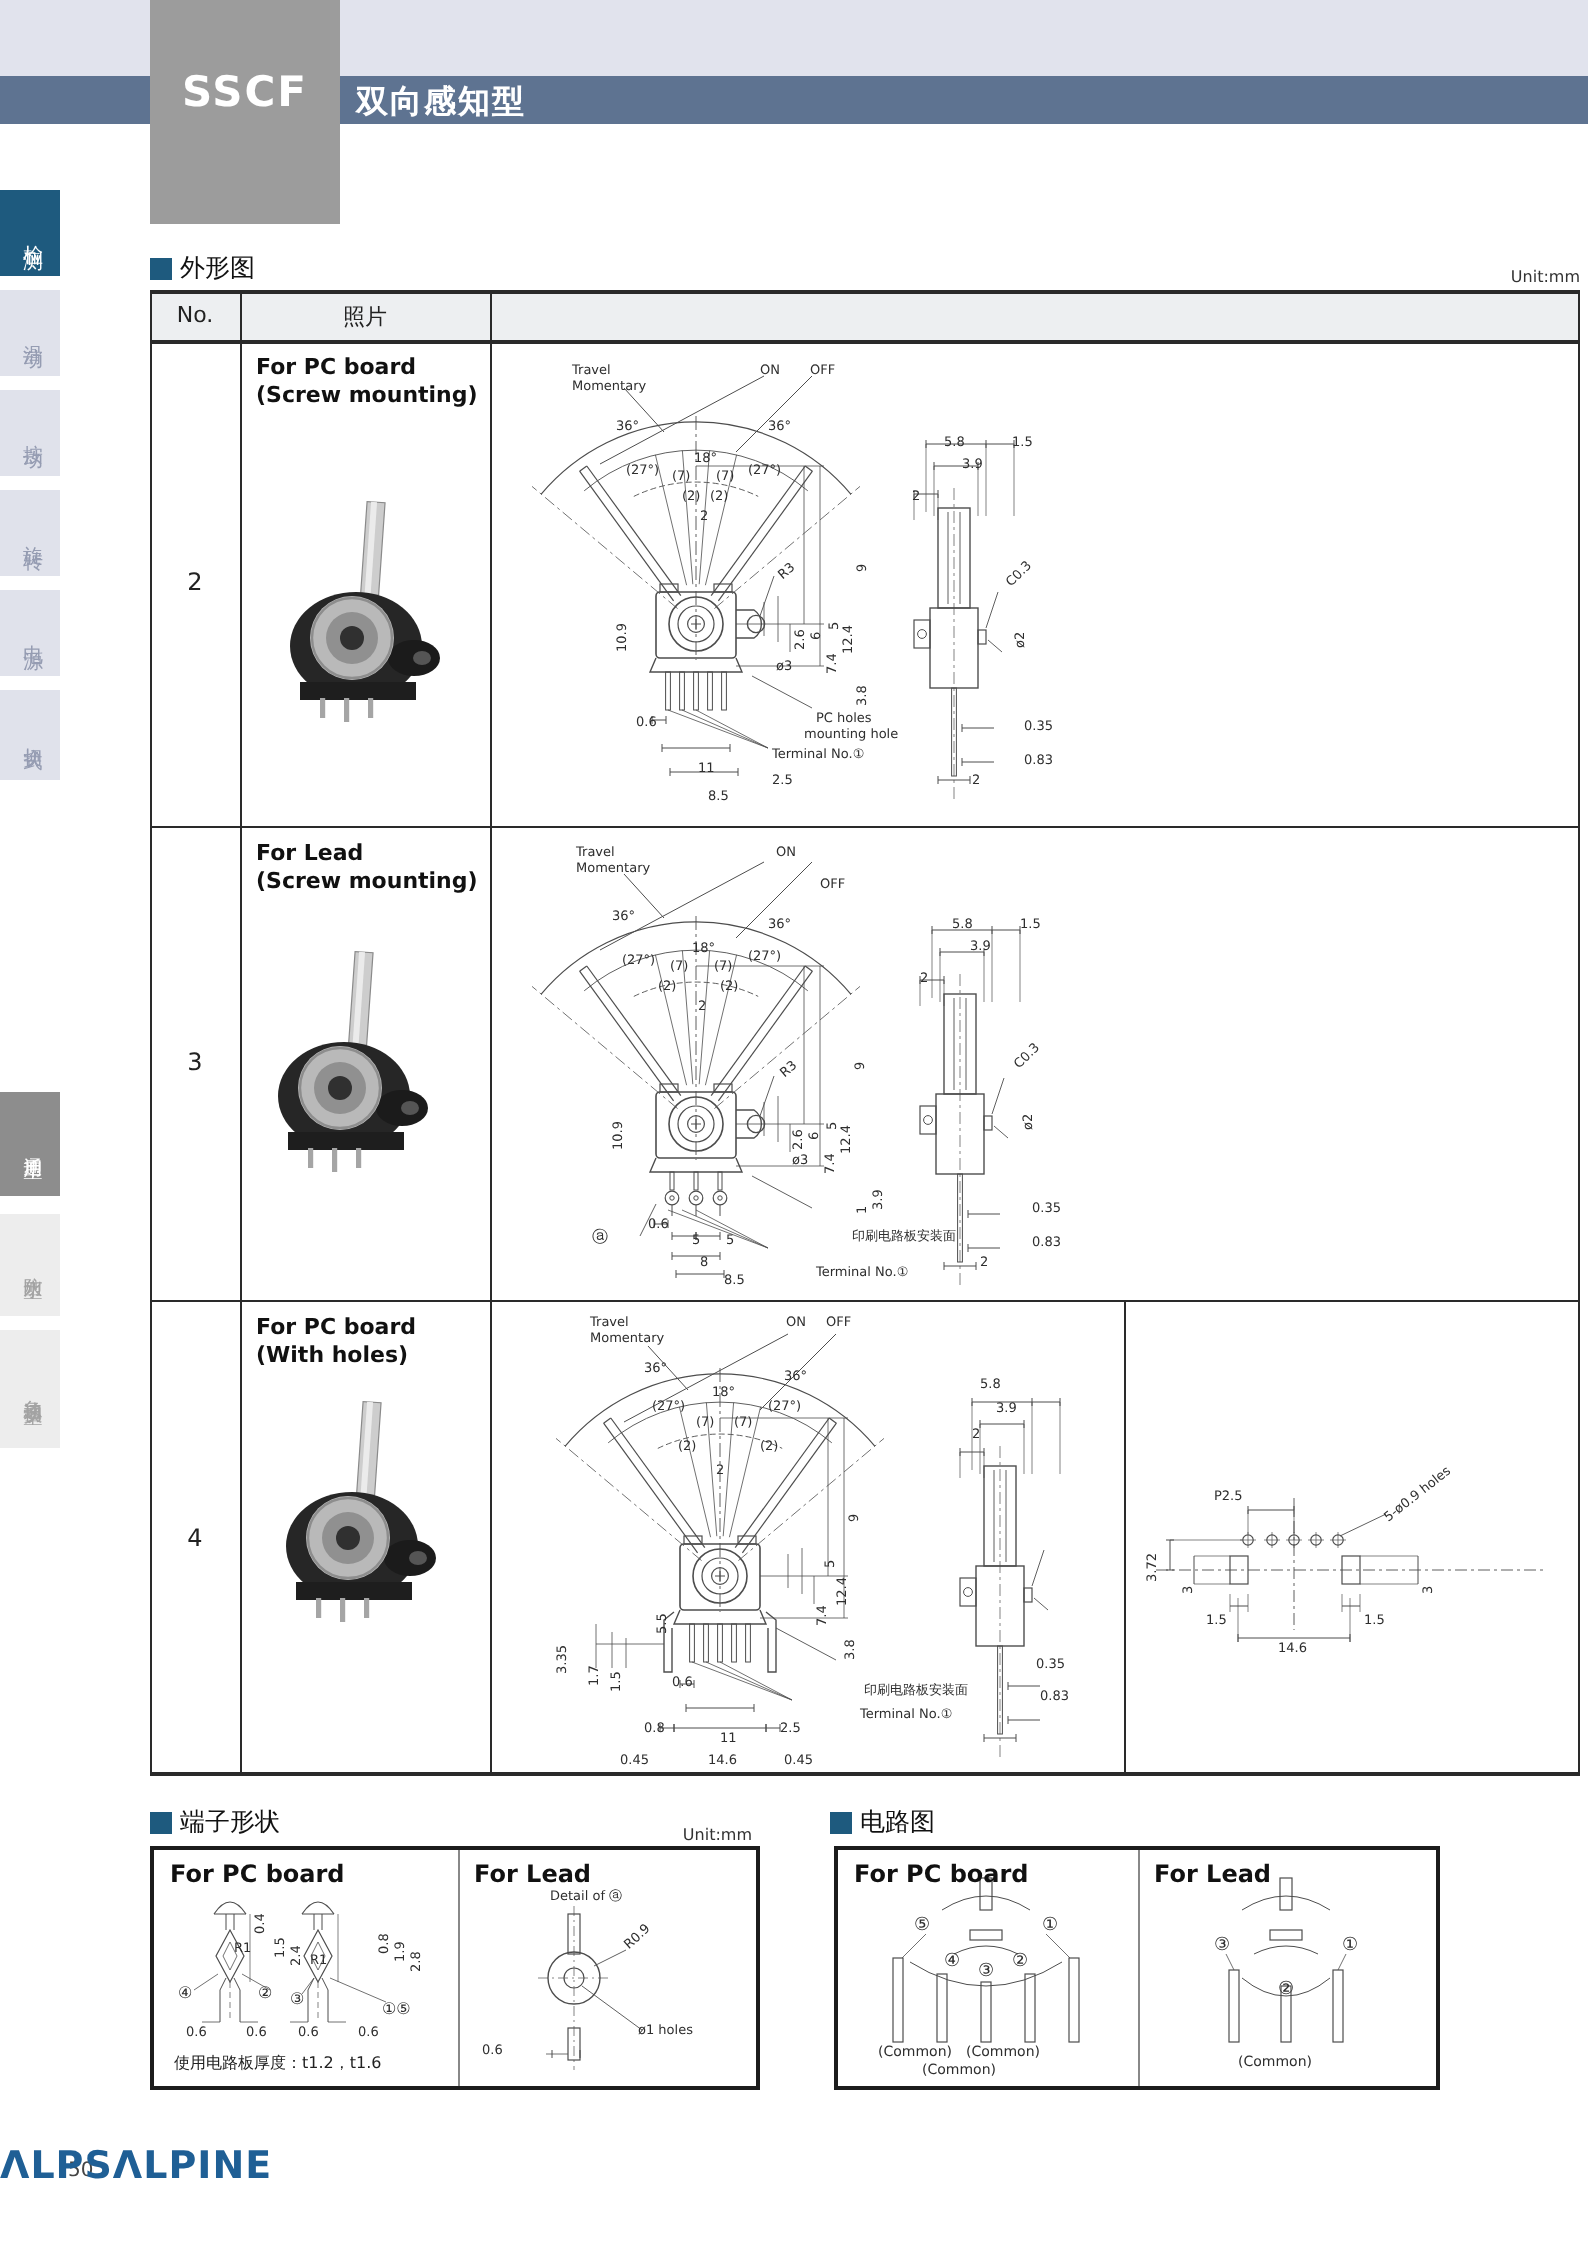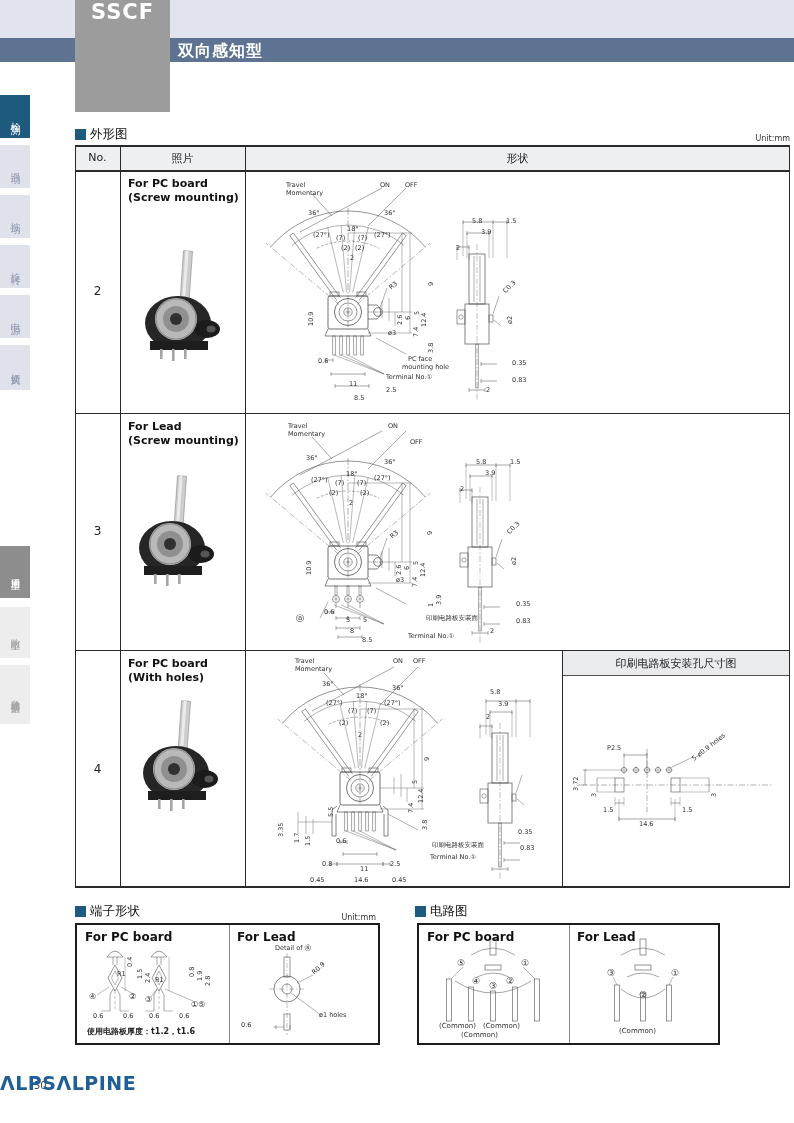--- a/index.html
+++ b/index.html
@@ -1,21 +1,21 @@
 <!DOCTYPE html>
 <html><head>
 <meta charset="utf-8">
 <style>
   html,body{margin:0;padding:0;background:#fff;}
   .page{position:relative;width:794px;height:1123px;background:#ffffff;overflow:hidden;
         font-family:"DejaVu Sans","Liberation Sans",sans-serif;color:#222;}
   .abs{position:absolute;}
   .band{position:absolute;left:0;width:794px;}
   .sscf-box{position:absolute;display:flex;justify-content:center;}
-  .sscf-text{font-weight:bold;font-size:21px;color:#fff;letter-spacing:1px;}
+  .sscf-text{font-weight:bold;font-size:21px;color:#fff;letter-spacing:1px;margin-top:34px;}
   .page-title{position:absolute;color:#fff;font-weight:bold;font-size:16px;letter-spacing:1px;}
   .side-tab{position:absolute;left:0;width:30px;display:flex;align-items:center;justify-content:center;
             writing-mode:vertical-rl;text-orientation:upright;font-size:10px;letter-spacing:3px;}
   .side-tab.tight{letter-spacing:1px;font-size:9.5px;}
   .sec-head{position:absolute;font-size:12.5px;color:#111;display:flex;align-items:center;}
   .sq{display:inline-block;width:11px;height:11px;background:#1e5a7e;margin-right:4px;}
   .unit{position:absolute;font-size:8px;color:#333;text-align:right;}
   .hline,.vline{position:absolute;background:#2a2a2a;}
   .thead-bg{position:absolute;background:#edeff1;}
   .th{position:absolute;font-size:11px;color:#222;text-align:center;}
@@ -25,21 +25,21 @@
   .drawing svg{position:absolute;top:0;left:0;}
   .side-svg{position:absolute;}
   .dlabel{position:absolute;font-size:6.5px;line-height:1;color:#2e2e2e;white-space:nowrap;transform-origin:0 0;}
   .holebox{position:absolute;}
   .holehead{position:absolute;left:0;top:0;width:100%;height:24px;background:#e9ebed;border-bottom:1px solid #555;
             display:flex;align-items:center;justify-content:center;font-size:11px;color:#222;}
   .bbox{position:absolute;border:2px solid #1c1c1c;background:#fff;}
   .vdiv{position:absolute;top:0;bottom:0;width:1px;background:#888;}
   .bcell{position:absolute;top:0;bottom:0;}
   .cell-title{position:absolute;left:8px;top:5px;font-weight:bold;font-size:12px;color:#111;}
-  .note{position:absolute;left:10px;bottom:6px;font-size:8px;color:#222;font-weight:bold;}
+  .note{position:absolute;left:10px;bottom:6px;font-size:8px;color:#222;}
   .footer-num{position:absolute;font-size:10px;color:#444;}
   .logo{position:absolute;left:0;width:794px;font-weight:bold;font-size:19px;
         color:#1f5f95;letter-spacing:0.5px;}
   svg{overflow:visible;}
 </style>
 </head>
 <body>
 
 <div class="page">
 
@@ -73,21 +73,20 @@
   <div class="hline" style="left:75px;top:650px;width:715px;height:1px;"></div>
   <div class="hline" style="left:75px;top:886px;width:715px;height:2px;"></div>
   <div class="vline" style="left:75px;top:145px;width:1px;height:743px;"></div>
   <div class="vline" style="left:120px;top:145px;width:1px;height:743px;"></div>
   <div class="vline" style="left:245px;top:145px;width:1px;height:743px;"></div>
   <div class="vline" style="left:789px;top:145px;width:1px;height:743px;"></div>
   <div class="vline" style="left:562px;top:650px;width:1px;height:236px;"></div>
 
   <div class="th" style="left:75px;top:151px;width:45px;">No.</div>
   <div class="th" style="left:120px;top:151px;width:125px;">照片</div>
-  <div class="th" style="left:245px;top:151px;width:545px;">形状</div>
 
   <div class="no-cell" style="left:75px;top:284px;">2</div>
   <div class="no-cell" style="left:75px;top:524px;">3</div>
   <div class="no-cell" style="left:75px;top:762px;">4</div>
 
   <div class="ptype" style="left:128px;top:177px;">
     <div>For PC board</div>
       <div>(Screw mounting)</div>
   </div>
   <div class="ptype" style="left:128px;top:420px;">
@@ -276,21 +275,21 @@
       <span class="dlabel" style="left: 58px; top: 152px; transform: rotate(-90deg);">10.9</span>
       <span class="dlabel" style="left: 147px; top: 151px; transform: rotate(-90deg);">2.6</span>
       <span class="dlabel" style="left: 155px; top: 146px; transform: rotate(-90deg);">6</span>
       <span class="dlabel" style="left: 164px; top: 141px; transform: rotate(-90deg);">5</span>
       <span class="dlabel" style="left: 178px; top: 112px; transform: rotate(-90deg);">9</span>
       <span class="dlabel" style="left: 171px; top: 153px; transform: rotate(-90deg);">12.4</span>
       <span class="dlabel" style="left: 163px; top: 163px; transform: rotate(-90deg);">7.4</span>
       <span class="dlabel" style="left: 138px; top: 156px;">ø3</span>
       <span class="dlabel" style="left: 178px; top: 179px; transform: rotate(-90deg);">3.8</span>
       <span class="dlabel" style="left: 68px; top: 184px;">0.6</span>
-      <span class="dlabel" style="left: 158px; top: 182px;">PC face</span>
+      <span class="dlabel" style="left: 158px; top: 182px;">PC holes</span>
       <span class="dlabel" style="left: 152px; top: 190px;">mounting hole</span>
       <span class="dlabel" style="left: 136px; top: 200px;">Terminal No.①</span>
       <span class="dlabel" style="left: 99px; top: 207px;">11</span>
       <span class="dlabel" style="left: 136px; top: 213px;">2.5</span>
       <span class="dlabel" style="left: 104px; top: 221px;">8.5</span>
       <span class="dlabel" style="left: 222px; top: 44px;">5.8</span>
       <span class="dlabel" style="left: 256px; top: 44px;">1.5</span>
       <span class="dlabel" style="left: 231px; top: 55px;">3.9</span>
       <span class="dlabel" style="left: 206px; top: 71px;">2</span>
       <span class="dlabel" style="left: 252px; top: 116px; transform: rotate(-45deg);">C0.3</span>
@@ -650,21 +649,20 @@
           <line x1="108" y1="152" x2="117" y2="152" stroke-width="0.5"></line>
           <line x1="108" y1="146" x2="108" y2="155" stroke-width="0.35"></line>
           <line x1="117" y1="146" x2="117" y2="155" stroke-width="0.35"></line>
           <line x1="56" y1="168" x2="112" y2="168" stroke-width="0.5"></line>
           <line x1="56" y1="166" x2="56" y2="170" stroke-width="0.5"></line>
           <line x1="112" y1="166" x2="112" y2="170" stroke-width="0.5"></line>
           <line x1="56" y1="148" x2="56" y2="170" stroke-width="0.35"></line>
           <line x1="112" y1="148" x2="112" y2="170" stroke-width="0.35"></line>
         </g>
       </svg>
-    <div class="holehead">印刷电路板安装孔尺寸图</div>
   <span class="dlabel" style="left: 44px; top: 94px;">P2.5</span><span class="dlabel" style="left: 128px; top: 106px; transform: rotate(-38deg);">5-ø0.9 holes</span><span class="dlabel" style="left: 10px; top: 140px; transform: rotate(-90deg);">3.72</span><span class="dlabel" style="left: 28px; top: 146px; transform: rotate(-90deg);">3</span><span class="dlabel" style="left: 148px; top: 146px; transform: rotate(-90deg);">3</span><span class="dlabel" style="left: 40px; top: 156px;">1.5</span><span class="dlabel" style="left: 119px; top: 156px;">1.5</span><span class="dlabel" style="left: 76px; top: 170px;">14.6</span></div>
 
   <div class="sec-head" style="left:75px;top:903px;">
     <span class="sq"></span>
     <span>端子形状</span>
   </div>
   <div class="unit" style="left:333px;top:913px;width:43px;">Unit:mm</div>
   <div class="bbox" style="left:75px;top:923px;width:301px;height:118px;">
     <div class="vdiv" style="left:152px;"></div>
     <div class="bcell" style="left:0;width:152px;">

